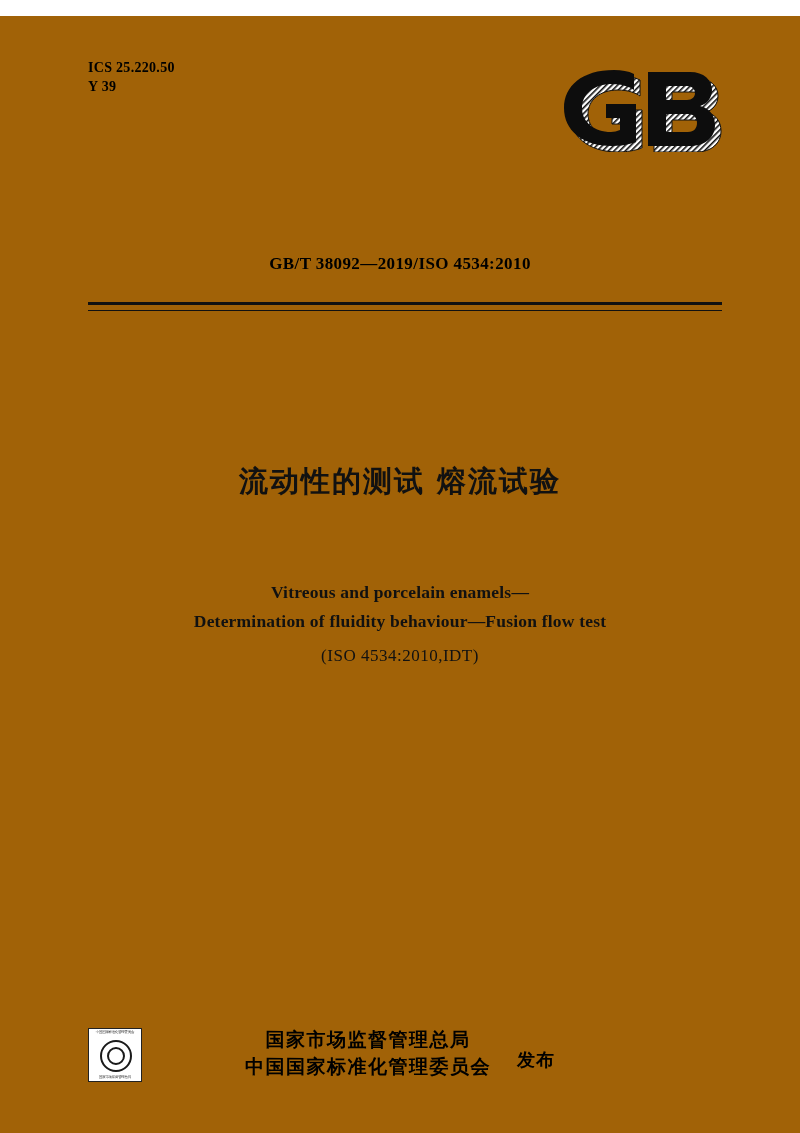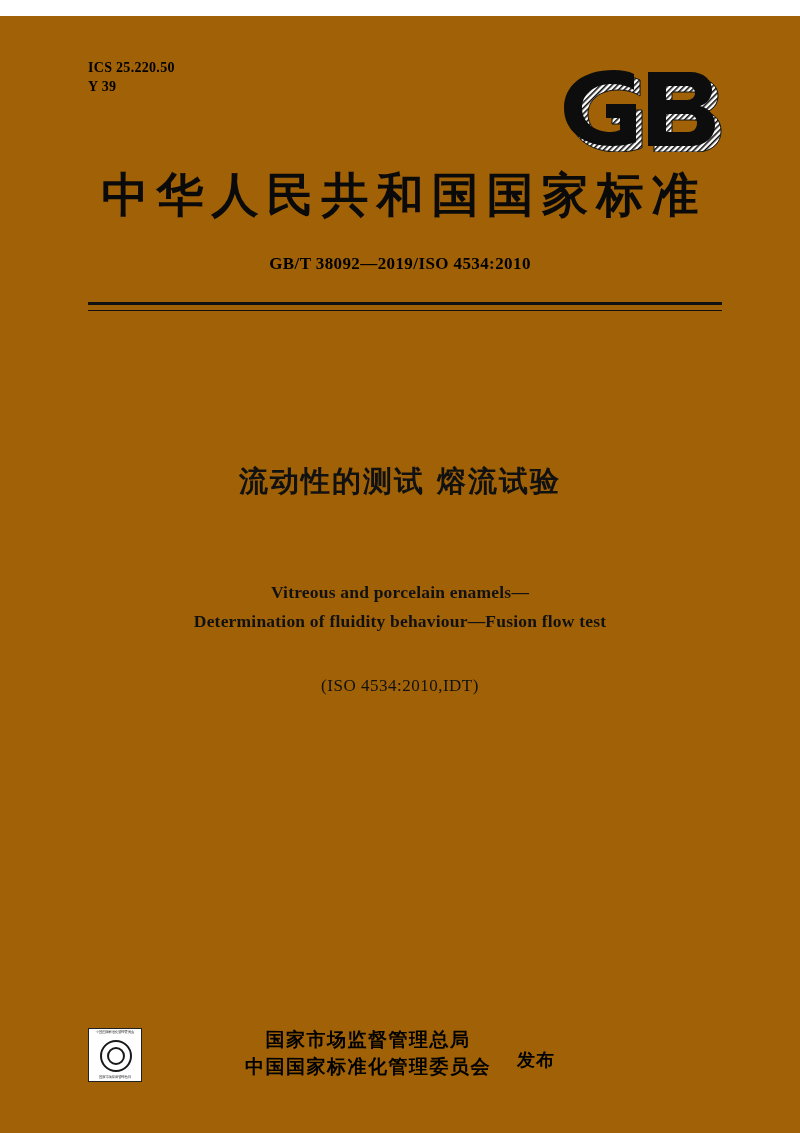--- a/index.html
+++ b/index.html
@@ -119,21 +119,21 @@
     font-weight: bold;
     font-size: 17.5px;
     line-height: 29px;
     letter-spacing: 0.2px;
     color: #111;
   }
 
   .title-idt {
     position: absolute;
     left: 0;
-    top: 660px;
+    top: 630px;
     width: 800px;
     text-align: center;
     font-family: "Liberation Serif", serif;
     font-size: 17px;
     letter-spacing: 0.5px;
     color: #111;
   }
 
   
   .dates {
@@ -243,21 +243,20 @@
         <path d="M96 8 L138 8 C152 8 160 16 160 26 C160 34 155 40 148 42 C157 44 163 51 163 61 C163 73 154 82 138 82 L96 82 Z M114 22 L114 36 L135 36 C140 36 143 33 143 29 C143 25 140 22 135 22 Z M114 50 L114 68 L136 68 C142 68 145 64 145 59 C145 54 142 50 136 50 Z" fill="url(#hatch)" stroke="#111111" stroke-width="1"></path>
       </g>
 
       <g>
         <path d="M62 6 C30 6 12 22 12 44 C12 66 30 82 60 82 C74 82 84 78 84 78 L84 40 L54 40 L54 54 L68 54 L68 66 C65 67 62 68 59 68 C42 68 30 58 30 44 C30 30 42 20 60 20 C70 20 78 23 82 26 L82 10 C76 7 70 6 62 6 Z" fill="#0d0d0d"></path>
         <path d="M96 8 L138 8 C152 8 160 16 160 26 C160 34 155 40 148 42 C157 44 163 51 163 61 C163 73 154 82 138 82 L96 82 Z M114 22 L114 36 L135 36 C140 36 143 33 143 29 C143 25 140 22 135 22 Z M114 50 L114 68 L136 68 C142 68 145 64 145 59 C145 54 142 50 136 50 Z" fill="#0d0d0d"></path>
       </g>
     </svg>
   </div>
 
-  <div class="cn-standard-title">中华人民共和国国家标准</div>
 
   <div class="std-number">GB/T 38092—2019/ISO 4534:2010</div>
 
   <div class="rule-top"></div>
   <div class="rule-bottom"></div>
 
   <div class="title-cn">
     <div class="line2">流动性的测试  熔流试验</div>
   </div>
 

